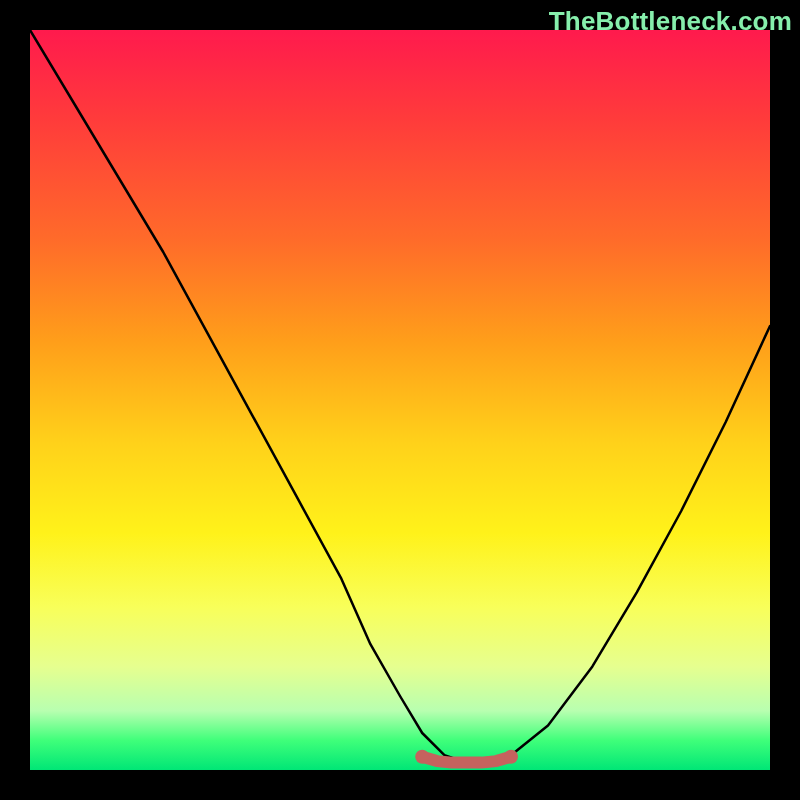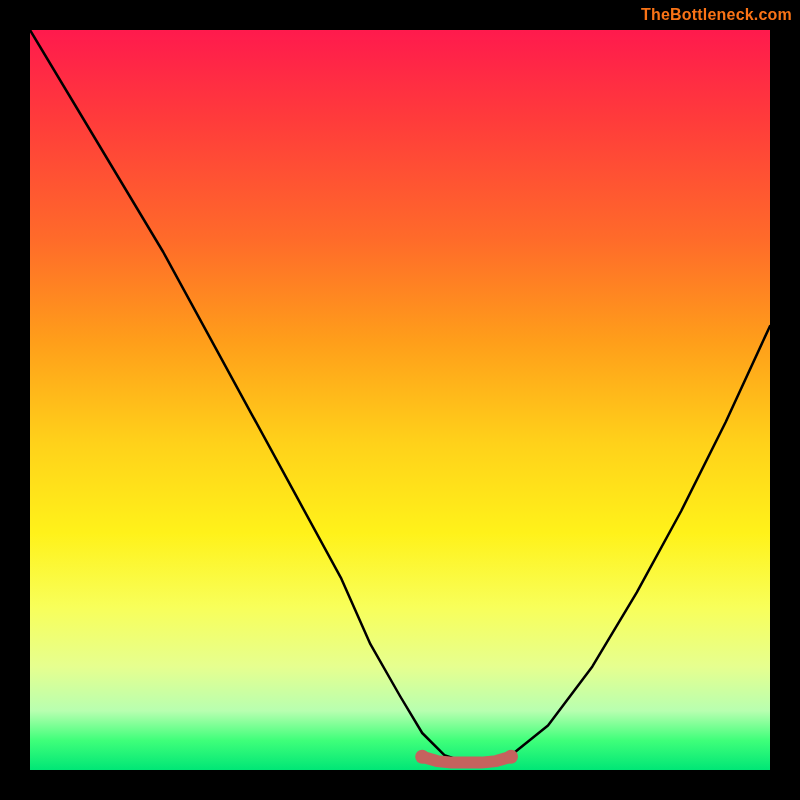--- a/index.html
+++ b/index.html
@@ -41,22 +41,22 @@
   .plot-area svg {
     position: absolute;
     inset: 0;
     width: 100%;
     height: 100%;
   }
   .watermark {
     position: absolute;
     top: 6px;
     right: 8px;
-    color: #f97316;
-    font-size: 16px;
+    color: #86efac;
+    font-size: 26px;
     font-weight: 600;
     letter-spacing: 0.2px;
     user-select: none;
   }
 </style>
 </head>
 <body>
 
 <div class="frame">
 

